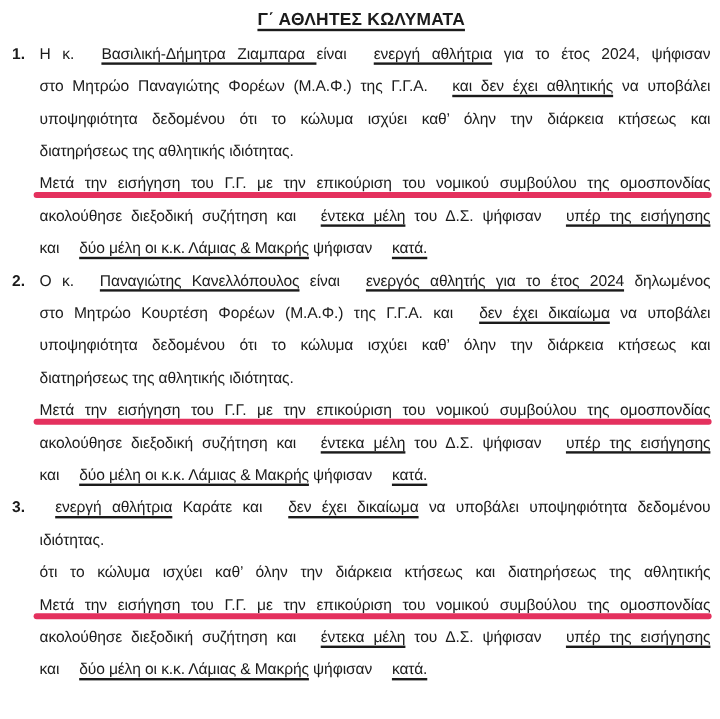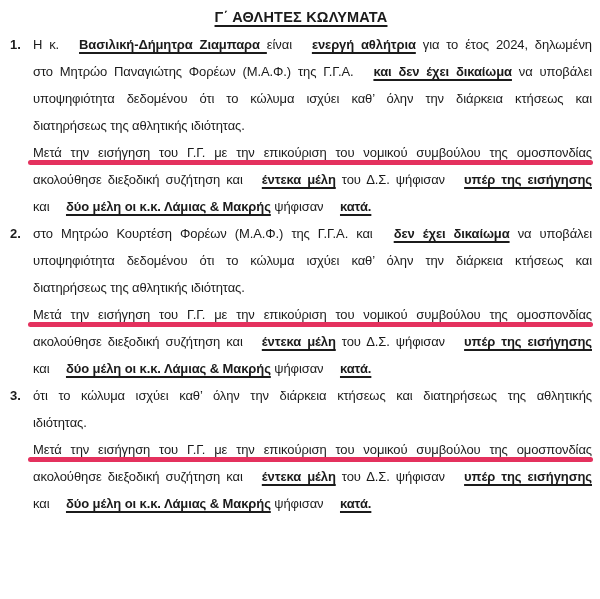--- a/index.html
+++ b/index.html
@@ -46,21 +46,21 @@
     letter-spacing:-0.1px;
     white-space:normal;
     overflow:visible;
   }
   .line.stretch{
     text-align:justify;
     text-align-last:justify;
     text-justify:inter-word;
   }
   .bu{
-    font-weight:700;
+    font-weight:400;
     text-decoration:underline;
     text-decoration-thickness:1.6px;
     text-underline-offset:2.5px;
     padding-left:13px;
   }
   .line.marked::after{
     content:"";
     position:absolute;
     left:-5px;right:-1px;bottom:1px;
     height:5px;
@@ -70,44 +70,46 @@
 </style>
 </head>
 <body>
 
 <div class="page">
   <h1 class="title"><span>Γ΄ ΑΘΛΗΤΕΣ ΚΩΛΥΜΑΤΑ</span></h1>
   <div class="items">
       <div class="item">
         <div class="num">1.</div>
         <div class="body-col">
-          <div class="line stretch"><span class="plain">Η κ. </span><span class="bu">Βασιλική-Δήμητρα Ζιαμπαρα </span><span class="plain">είναι </span><span class="bu">ενεργή αθλήτρια</span><span class="plain"> για το έτος 2024, δηλωμένη</span></div>
-          <div class="line stretch"><span class="plain">στο Μητρώο Παναγιώτης Φορέων (Μ.Α.Φ.) της Γ.Γ.Α. </span><span class="bu">και δεν έχει δικαίωμα</span><span class="plain"> να υποβάλει</span></div>
+          <div class="line stretch"><span class="plain">Η κ. </span><span class="bu">Βασιλική-Δήμητρα Ζιαμπαρα </span><span class="plain">είναι </span><span class="bu">ενεργή αθλήτρια</span><span class="plain"> για το έτος 2024, ψήφισαν</span></div>
+          <div class="line stretch"><span class="plain">στο Μητρώο Παναγιώτης Φορέων (Μ.Α.Φ.) της Γ.Γ.Α. </span><span class="bu">και δεν έχει αθλητικής</span><span class="plain"> να υποβάλει</span></div>
           <div class="line stretch"><span class="plain">υποψηφιότητα δεδομένου ότι το κώλυμα ισχύει καθ’ όλην την διάρκεια κτήσεως και</span></div>
           <div class="line"><span class="plain">διατηρήσεως της αθλητικής ιδιότητας.</span></div>
           <div class="line stretch marked"><span class="plain">Μετά την εισήγηση του Γ.Γ. με την επικούριση του νομικού συμβούλου της ομοσπονδίας</span></div>
           <div class="line stretch"><span class="plain">ακολούθησε διεξοδική συζήτηση και </span><span class="bu">έντεκα μέλη</span><span class="plain"> του Δ.Σ. ψήφισαν </span><span class="bu">υπέρ της εισήγησης</span></div>
           <div class="line"><span class="plain">και </span><span class="bu">δύο μέλη οι κ.κ. Λάμιας &amp; Μακρής</span><span class="plain"> ψήφισαν </span><span class="bu">κατά.</span></div>
         </div>
       </div>
       <div class="item">
         <div class="num">2.</div>
         <div class="body-col">
+          <div class="line stretch"><span class="plain">Ο κ. </span><span class="bu">Παναγιώτης Κανελλόπουλος</span><span class="plain"> είναι </span><span class="bu">ενεργός αθλητής για το έτος 2024</span><span class="plain"> δηλωμένος</span></div>
           <div class="line stretch"><span class="plain">στο Μητρώο Κουρτέση Φορέων (Μ.Α.Φ.) της Γ.Γ.Α. και </span><span class="bu">δεν έχει δικαίωμα</span><span class="plain"> να υποβάλει</span></div>
           <div class="line stretch"><span class="plain">υποψηφιότητα δεδομένου ότι το κώλυμα ισχύει καθ’ όλην την διάρκεια κτήσεως και</span></div>
           <div class="line"><span class="plain">διατηρήσεως της αθλητικής ιδιότητας.</span></div>
           <div class="line stretch marked"><span class="plain">Μετά την εισήγηση του Γ.Γ. με την επικούριση του νομικού συμβούλου της ομοσπονδίας</span></div>
           <div class="line stretch"><span class="plain">ακολούθησε διεξοδική συζήτηση και </span><span class="bu">έντεκα μέλη</span><span class="plain"> του Δ.Σ. ψήφισαν </span><span class="bu">υπέρ της εισήγησης</span></div>
           <div class="line"><span class="plain">και </span><span class="bu">δύο μέλη οι κ.κ. Λάμιας &amp; Μακρής</span><span class="plain"> ψήφισαν </span><span class="bu">κατά.</span></div>
         </div>
       </div>
       <div class="item">
         <div class="num">3.</div>
         <div class="body-col">
+          <div class="line stretch"><span class="bu">ενεργή αθλήτρια</span><span class="plain"> Καράτε και </span><span class="bu">δεν έχει δικαίωμα</span><span class="plain"> να υποβάλει υποψηφιότητα δεδομένου</span></div>
+          <div class="line"><span class="plain">ιδιότητας.</span></div>
           <div class="line stretch"><span class="plain">ότι το κώλυμα ισχύει καθ’ όλην την διάρκεια κτήσεως και διατηρήσεως της αθλητικής</span></div>
-          <div class="line"><span class="plain">ιδιότητας.</span></div>
           <div class="line stretch marked"><span class="plain">Μετά την εισήγηση του Γ.Γ. με την επικούριση του νομικού συμβούλου της ομοσπονδίας</span></div>
           <div class="line stretch"><span class="plain">ακολούθησε διεξοδική συζήτηση και </span><span class="bu">έντεκα μέλη</span><span class="plain"> του Δ.Σ. ψήφισαν </span><span class="bu">υπέρ της εισήγησης</span></div>
           <div class="line"><span class="plain">και </span><span class="bu">δύο μέλη οι κ.κ. Λάμιας &amp; Μακρής</span><span class="plain"> ψήφισαν </span><span class="bu">κατά.</span></div>
         </div>
       </div>
     </div>
 </div>
 
 </body></html>

